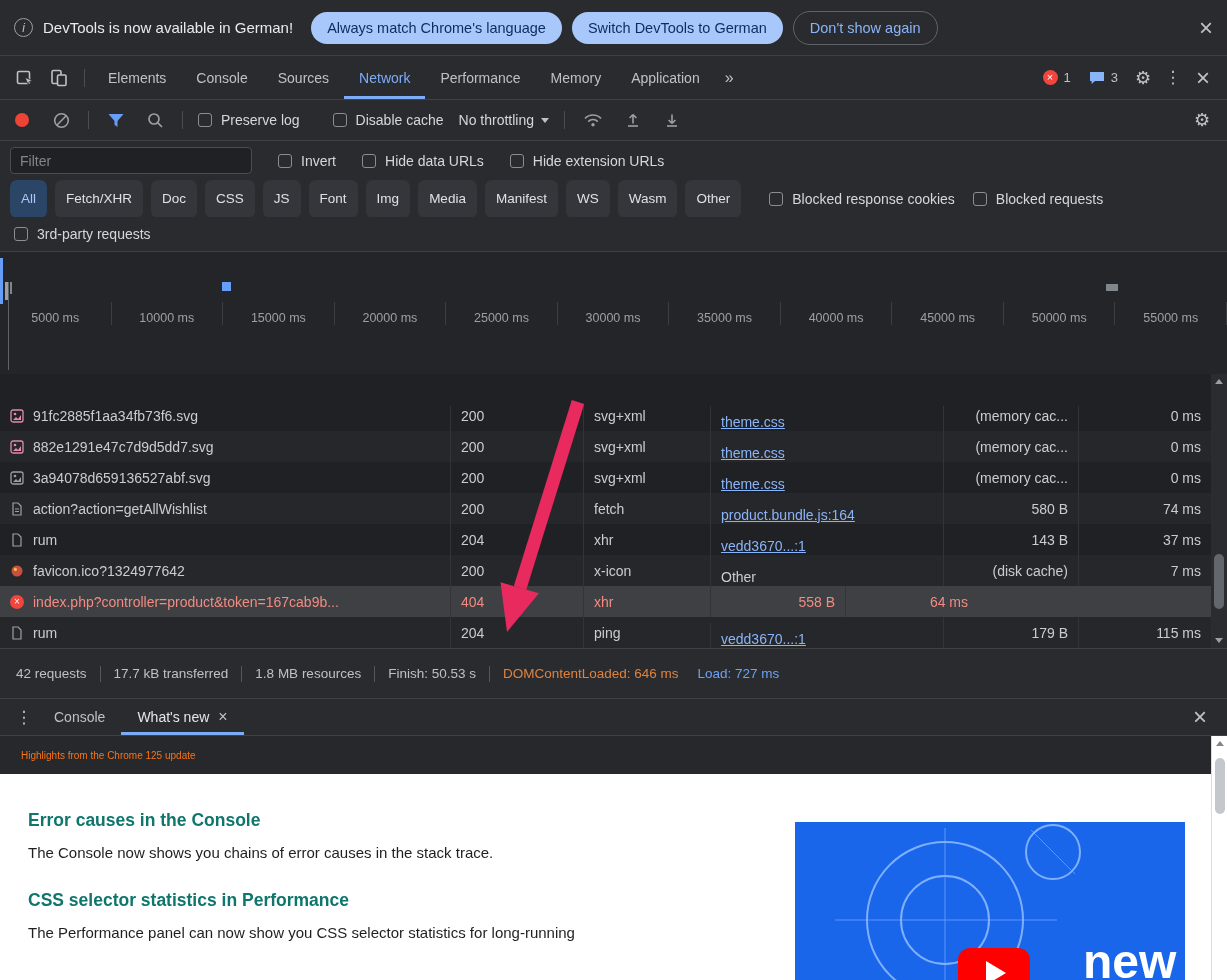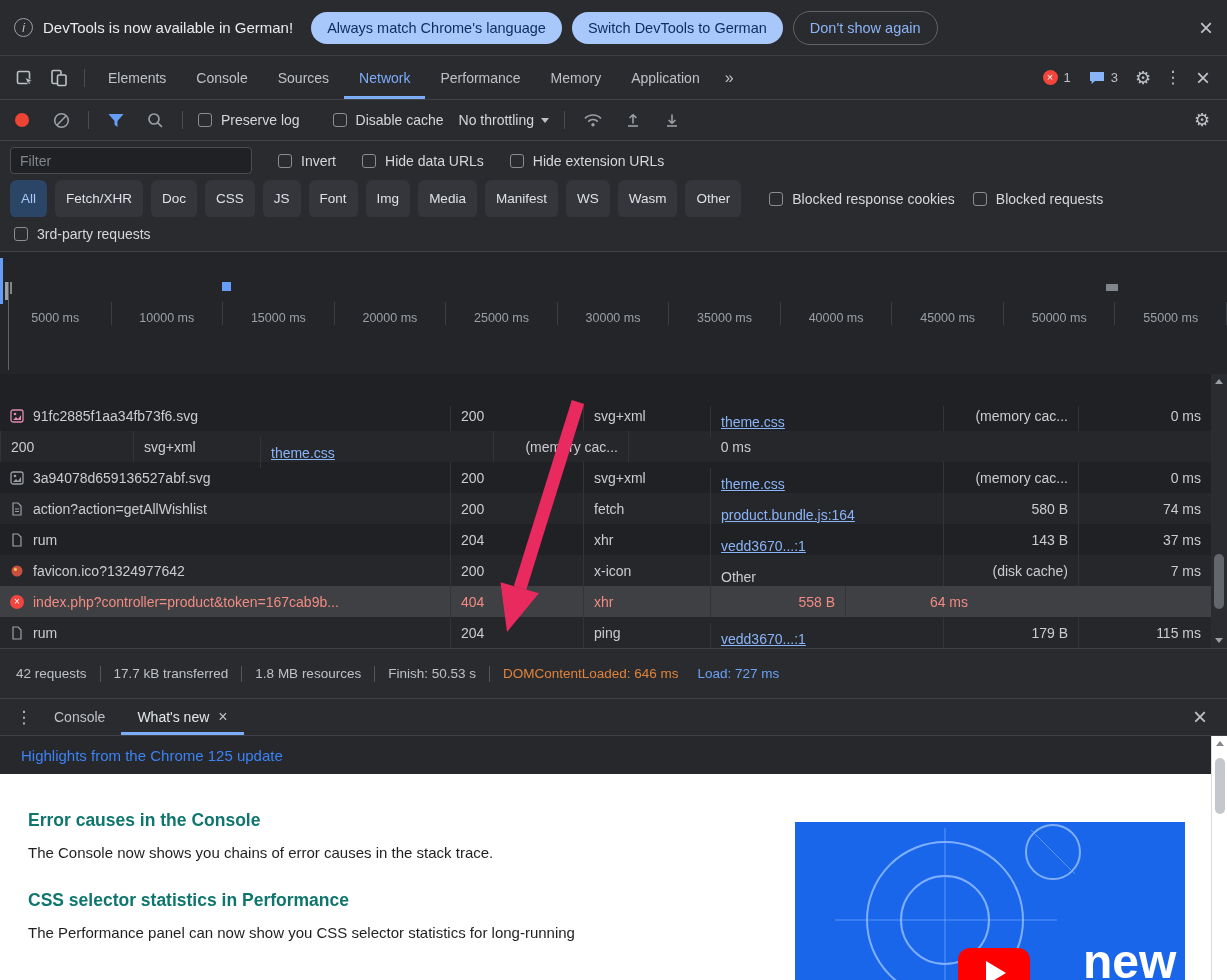--- a/index.html
+++ b/index.html
@@ -96,21 +96,21 @@
   .sb.dcl{color:#e0823c;}
   .sb.load{color:#6aa2f8;}
   .sbar-sep{width:1px;height:16px;background:#54565a;}
 
   
   #drawertabs{top:698px;height:38px;background:#2a2b2e;border-top:1px solid #404144;border-bottom:1px solid #404144;padding:0 10px;}
   .dtab{height:100%;display:flex;align-items:center;padding:0 16px;color:#bdc1c6;font-size:14px;gap:9px;}
   .dtab.sel{color:#e3e6ea;box-shadow:inset 0 -3px 0 #7cacf8;}
   .dtab .tab-x{color:#bdc1c6;font-size:16px;line-height:1;}
   #highlights{top:736px;height:38px;background:#27282b;padding:0 21px;width:1211px;}
-  #highlights .ttl{color:#3b82f6;font-size:15px;}
+  #highlights .ttl{color:#f97316;font-size:10px;}
 
   
   #wncontent{position:absolute;top:774px;left:0;width:1211px;height:206px;background:#ffffff;overflow:hidden;}
   #wncontent .textcol{position:absolute;left:28px;top:36px;width:740px;}
   #wncontent h3{color:#0f766e;font-size:17.5px;font-weight:700;}
   #wncontent p{color:#1f1f1f;font-size:15px;margin-top:13px;}
   #wncontent h3.second{margin-top:29px;}
   #thumb{position:absolute;left:795px;top:48px;width:390px;height:200px;background:#1a66eb;overflow:hidden;}
   #play-btn{position:absolute;left:163px;top:126px;width:72px;height:50px;background:#ff0000;border-radius:12px;
     display:grid;place-items:center;}
@@ -347,20 +347,30 @@
       <div class="c col-status">200</div>
       <div class="c col-type">svg+xml</div>
       <div class="c col-init">
           <span class="lnk">theme.css</span>
         </div>
       <div class="c col-size">(memory cac...</div>
       <div class="c col-time">0 ms</div>
     </div>
 
     <div class="nrow">
+      <div class="c col-name">
+        <span class="ficon ic-pink">
+          <svg width="14" height="14" viewBox="0 0 14 14">
+              <rect x="1" y="1" width="12" height="12" rx="2" fill="none" stroke="currentColor" stroke-width="1.3"></rect>
+              <circle cx="5" cy="5" r="1.3" fill="currentColor"></circle>
+              <path d="M3 11l3-3 2 2 3-4v5z" fill="currentColor"></path>
+            </svg>
+        </span>
+        <span>882e1291e47c7d9d5dd7.svg</span>
+      </div>
       <div class="c col-status">200</div>
       <div class="c col-type">svg+xml</div>
       <div class="c col-init">
           <span class="lnk">theme.css</span>
         </div>
       <div class="c col-size">(memory cac...</div>
       <div class="c col-time">0 ms</div>
     </div>
 
     <div class="nrow">

